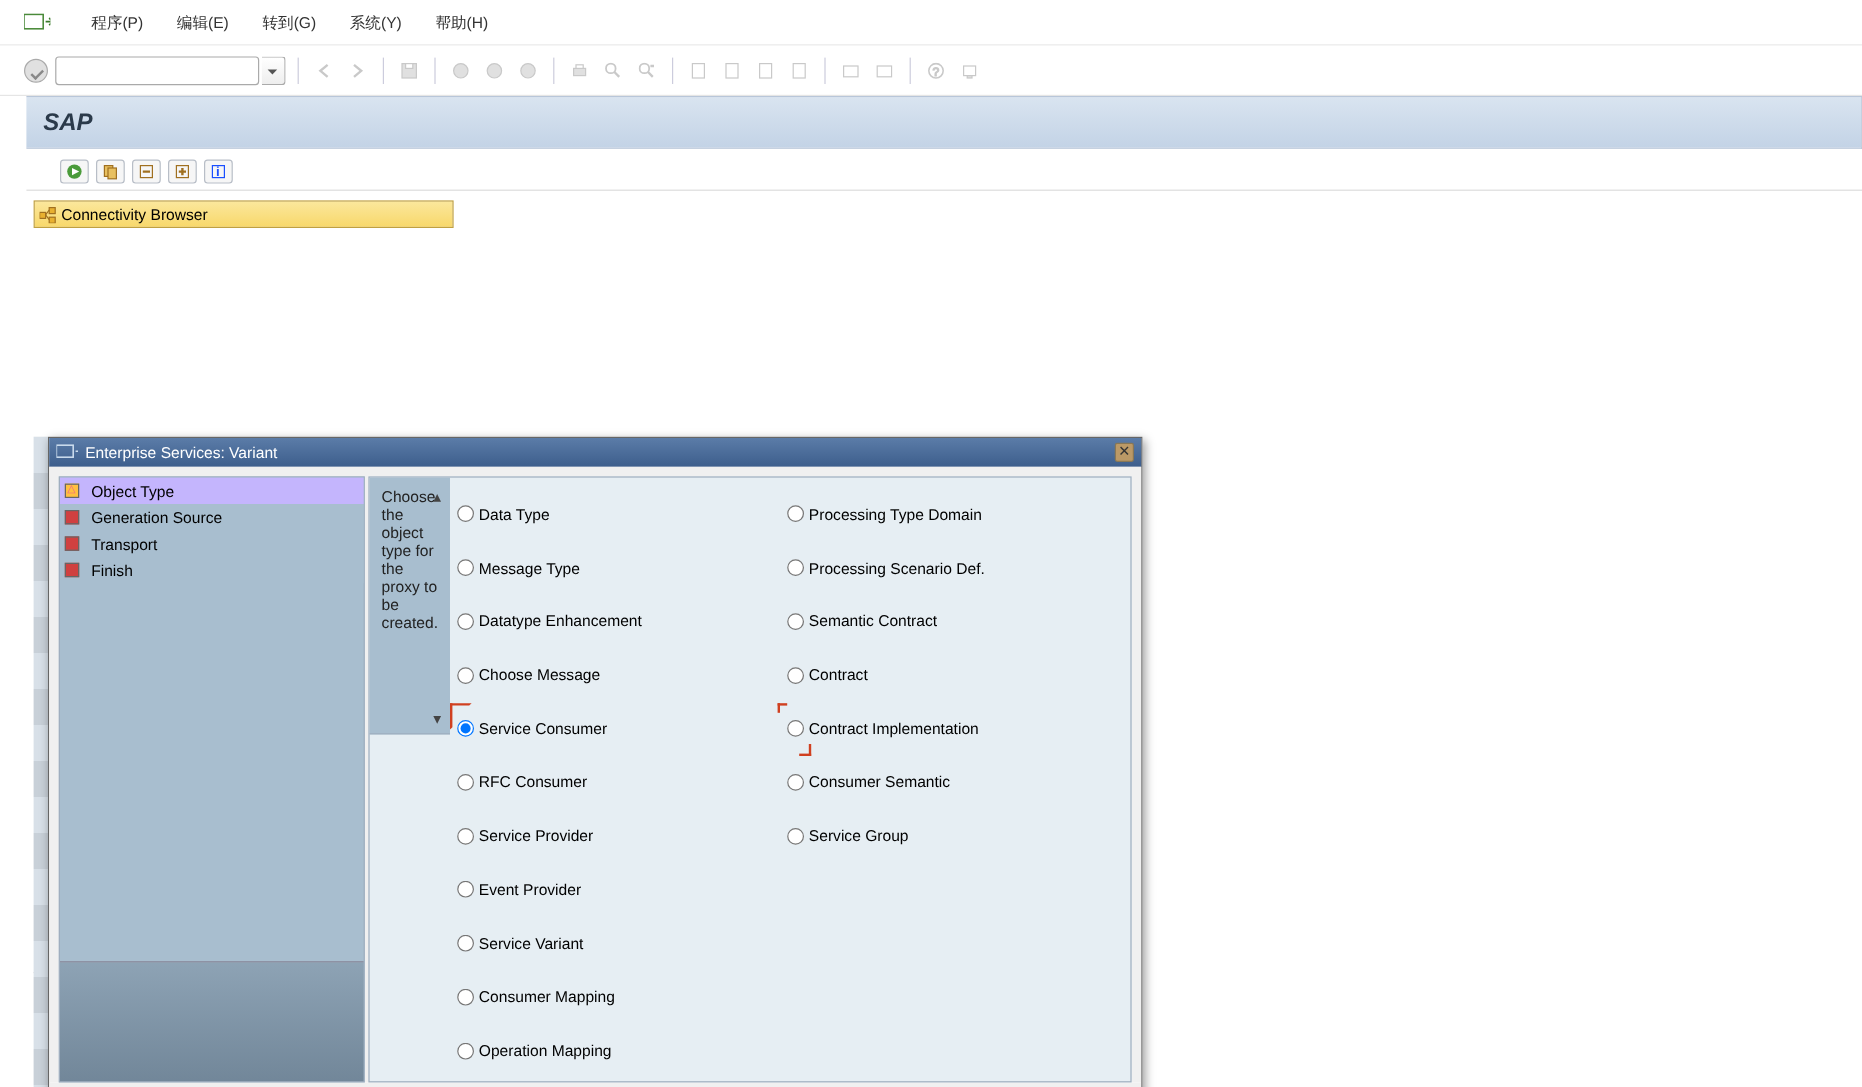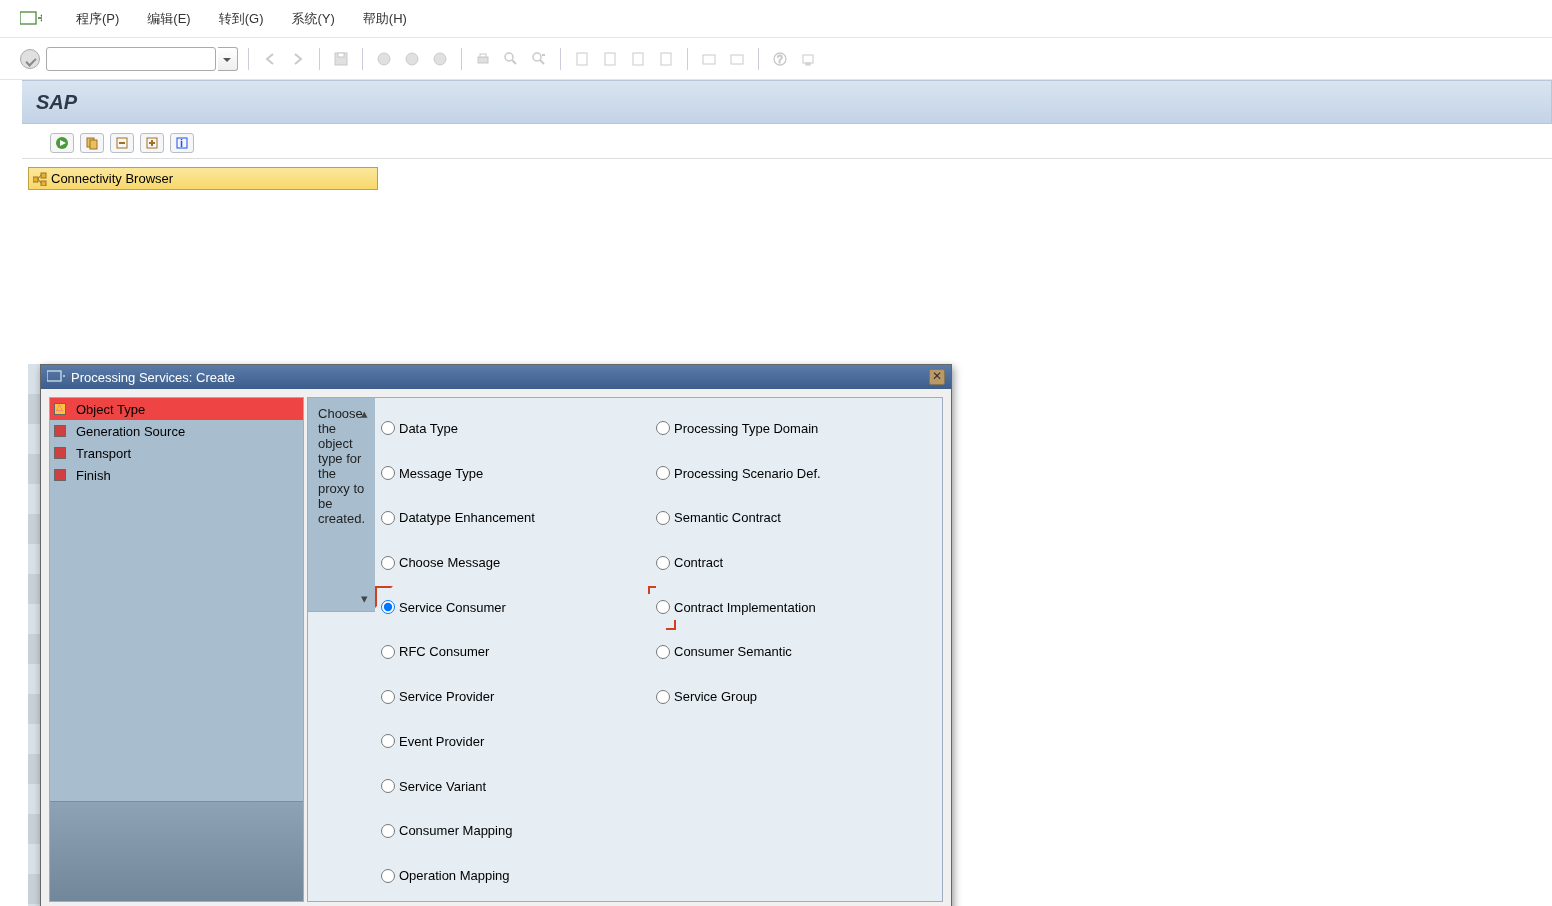--- a/index.html
+++ b/index.html
@@ -38,21 +38,21 @@
 .dialog { position: absolute; left: 40px; top: 205px; width: 912px; background: #fff; border: 1px solid #666; box-shadow: 2px 3px 8px rgba(0,0,0,0.4); }
 .dialog-titlebar { background: linear-gradient(#5b7ca8, #3d5e8c); color: #fff; height: 24px; display: flex; align-items: center; padding: 0 6px; }
 .dialog-titlebar .dialog-icon { margin-right: 6px; display:inline-flex;}
 .dialog-titlebar .dialog-title { flex: 1; font-size: 13px; }
 .dialog-close { width: 16px; height: 16px; background: #b96; border: 1px solid #875; border-radius: 2px; color: #333; text-align: center; line-height: 12px; font-size: 12px; cursor: pointer; }
 
 .dialog-body { display: flex; padding: 8px 8px 0 8px; gap: 3px; background: #f0f0f0; }
 .wizard-steps { width: 275px; height: 505px; border: 1px solid #9faebf; display: flex; flex-direction: column; background: #a8becf; }
 .wizard-steps-list { background: #a8becf; }
 .wstep { display: flex; align-items: center; gap: 10px; padding: 2px 4px; height: 22px; }
-.wstep.active { background: #ef4444; }
+.wstep.active { background: #c4b5fd; }
 .wbullet { width: 12px; height: 12px; border: 1px solid #666; }
 .wbullet.warn { background: #ffc040; position:relative;}
 .wbullet.warn::after{content:"△"; font-size:9px; position:absolute; left:1px; top:-2px; color:#e68; }
 .wbullet.red { background: #d04040; }
 .wizard-footer-spacer { flex: 1; }
 .wizard-steps-bottom { height: 100px; background: linear-gradient(rgba(80,100,120,.3), rgba(60,80,100,.5)); border-top: 1px solid #889; }
 
 .wizard-content { flex: 1; height: 505px; border: 1px solid #9faebf; display: flex; background: #e6eef3; }
 .instr-area { height: 214px; background: #a8becf; border-bottom: 1px solid #9faebf; padding: 8px 10px; position: relative; color: #222; }
 .scroll-hint { position: absolute; right: 2px; top: 8px; width: 12px; height: 12px; color:#444; }
@@ -248,21 +248,21 @@
 
   
   <div class="dialog">
     <div class="dialog-titlebar">
       <span class="dialog-icon">
         <svg width="18" height="14">
             <rect x="0" y="1" width="14" height="10" fill="none" stroke="#cde" stroke-width="1.3"></rect>
             <path d="M16 6 L22 6 M19 3 L22 6 L19 9" stroke="#cde" fill="none" stroke-width="1.3"></path>
           </svg>
       </span>
-      <span class="dialog-title">Processing Services: Create</span>
+      <span class="dialog-title">Enterprise Services: Variant</span>
       <span class="dialog-close">✕</span>
     </div>
 
     <div class="dialog-body">
 
       <div class="wizard-steps">
         <div class="wizard-steps-list">
           <div class="wstep active">
             <span class="wbullet warn"></span>
             <span>Object Type</span>

